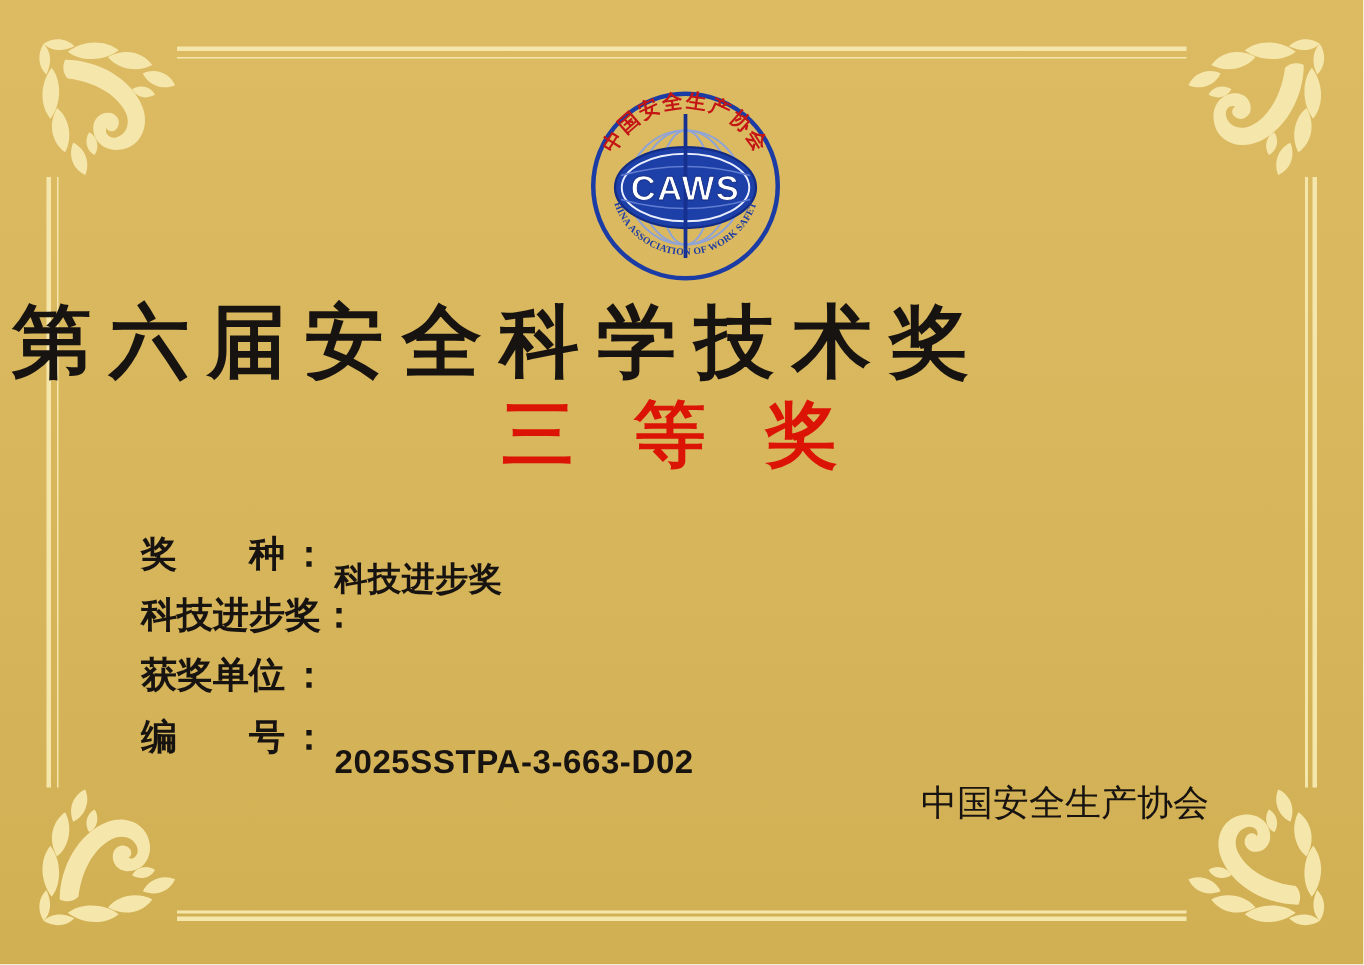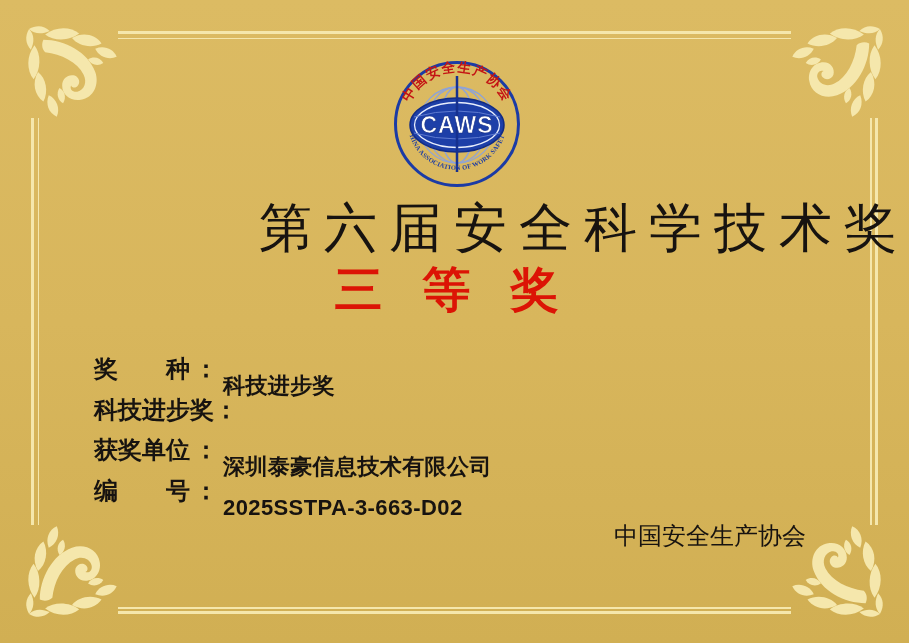--- a/index.html
+++ b/index.html
@@ -31,22 +31,22 @@
   .corner.tr { right: 13px; top: 13px; transform: rotate(90deg); }
   .corner.br { right: 13px; bottom: 13px; transform: rotate(180deg); }
   .corner.bl2 { left: 13px; bottom: 13px; transform: rotate(270deg); }
 
   
   .logo { position: absolute; top: 59px; left: 50%; margin-left: -63px; width: 130px; height: 130px; }
 
   
   .title {
     position: absolute; top: 193px; left: 0; width: 100%;
-    text-align: right; color: #171310;
-    font-size: 53px; font-weight: normal; letter-spacing: 12px; text-indent: 8px;
+    text-align: left; color: #171310;
+    font-size: 53px; font-weight: bold; letter-spacing: 12px; text-indent: 8px;
     white-space: nowrap;
   }
   .prize {
     position: absolute; top: 258px; left: 0; width: 100%;
     text-align: center; color: #dc1405;
     font-size: 48px; font-weight: bold; letter-spacing: 40px; text-indent: 24px;
     white-space: nowrap;
   }
 
   
@@ -182,21 +182,20 @@
         <span class="field-colon">：</span>
         <span class="field-value">科技进步奖</span>
     </div>
     <div class="field-row">
       <span class="field-label">科技进步奖</span>
         <span class="field-colon">：</span>
     </div>
     <div class="field-row">
       <span class="field-label">获奖单位</span>
         <span class="field-colon">：</span>
-        <span class="field-value">深圳泰豪信息技术有限公司</span>
     </div>
     <div class="field-row">
       <span class="field-label">编　　号</span>
         <span class="field-colon">：</span>
         <span class="field-value">2025SSTPA-3-663-D02</span>
     </div>
   </div>
 
   <div class="issuer-block">
     <div>中国安全生产协会</div>

